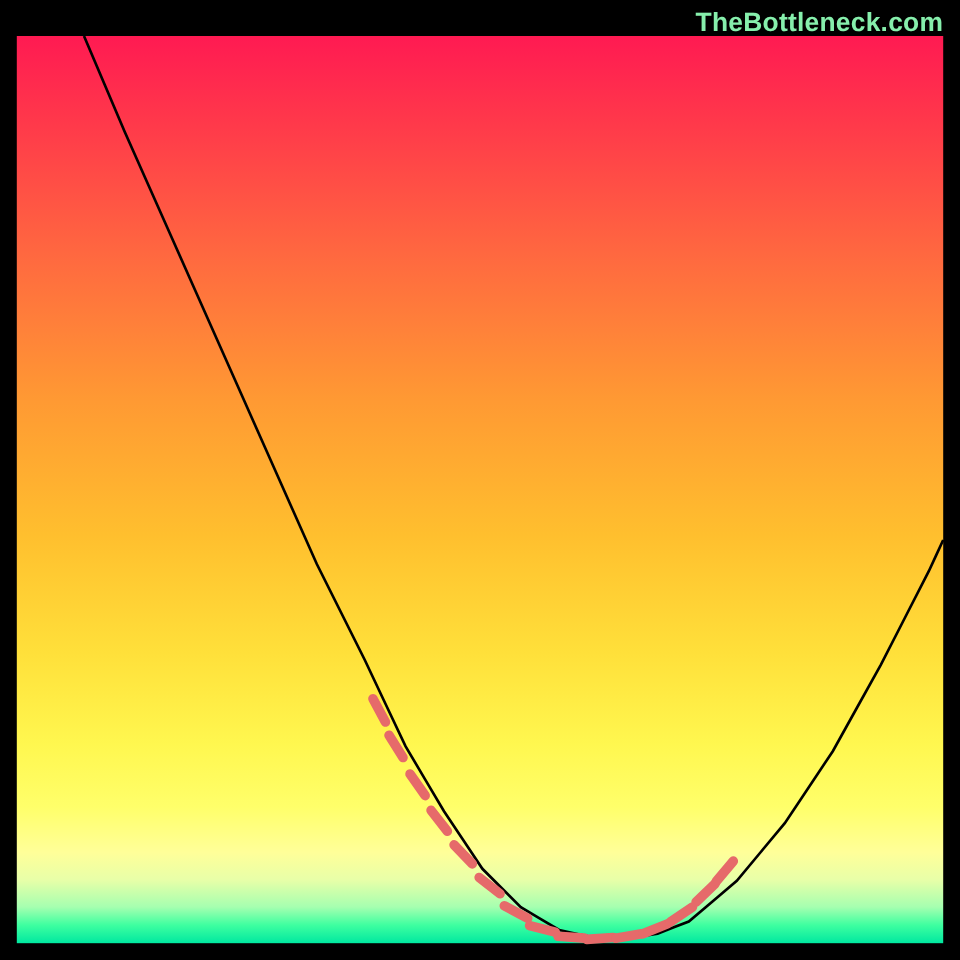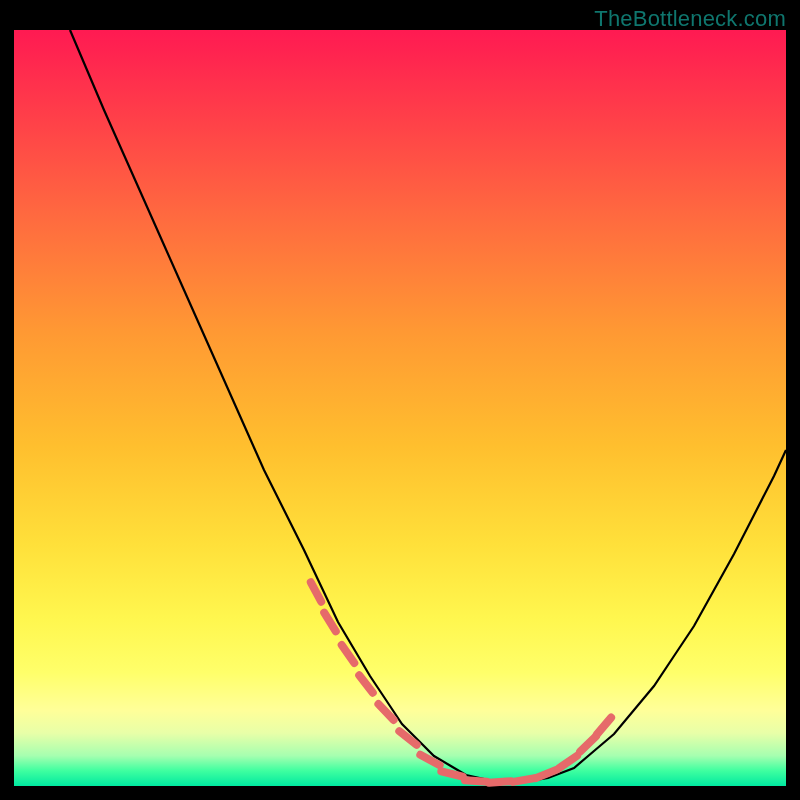--- a/index.html
+++ b/index.html
@@ -38,23 +38,23 @@
       #e8ffa8 93%,
       #a6ffb0 96%,
       #3effa0 98%,
       #00e8a0 100%
     );
   }
   .watermark {
     position: absolute;
     top: 6px;
     right: 14px;
-    color: #0f766e;
+    color: #86efac;
     font-size: 22px;
-    font-weight: 400;
+    font-weight: 700;
     letter-spacing: 0.2px;
     user-select: none;
   }
   svg.curve {
     position: absolute;
     left: 0;
     top: 0;
     width: 100%;
     height: 100%;
     overflow: visible;

